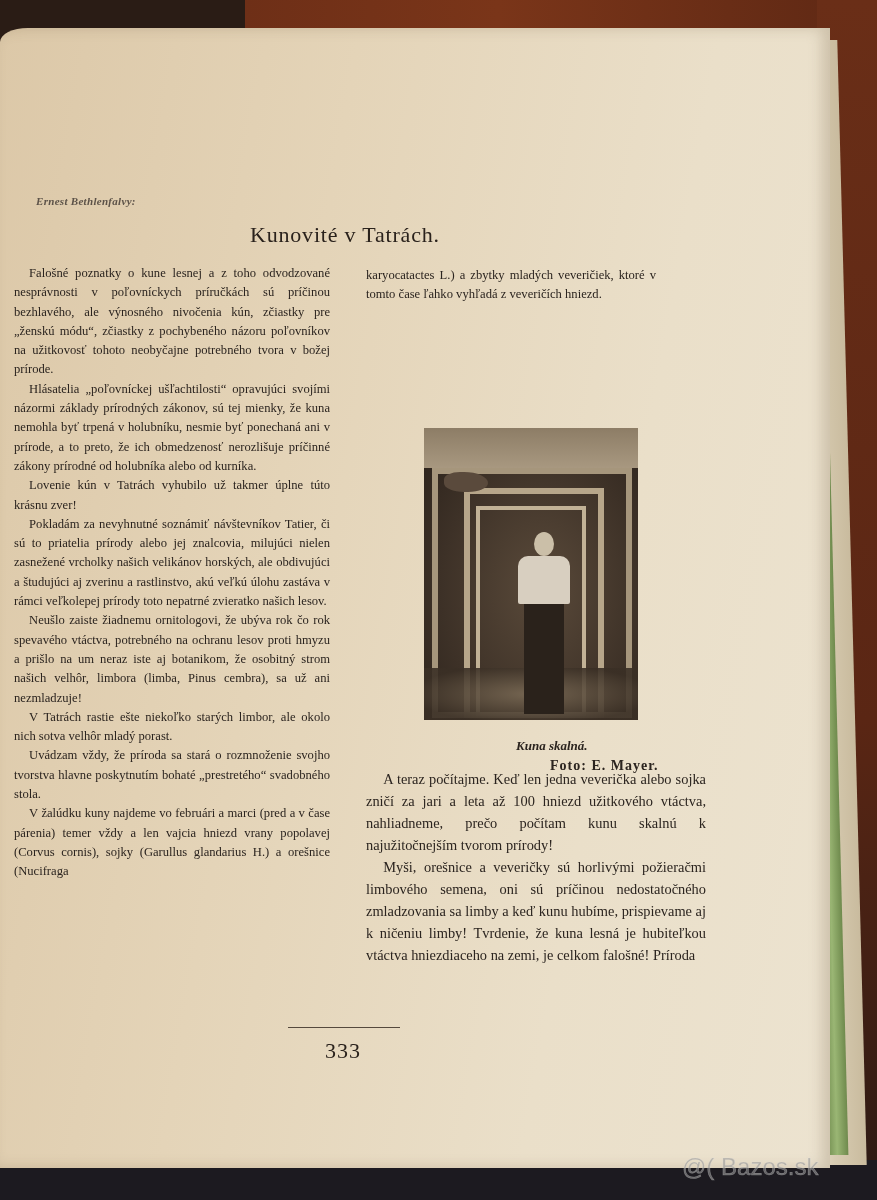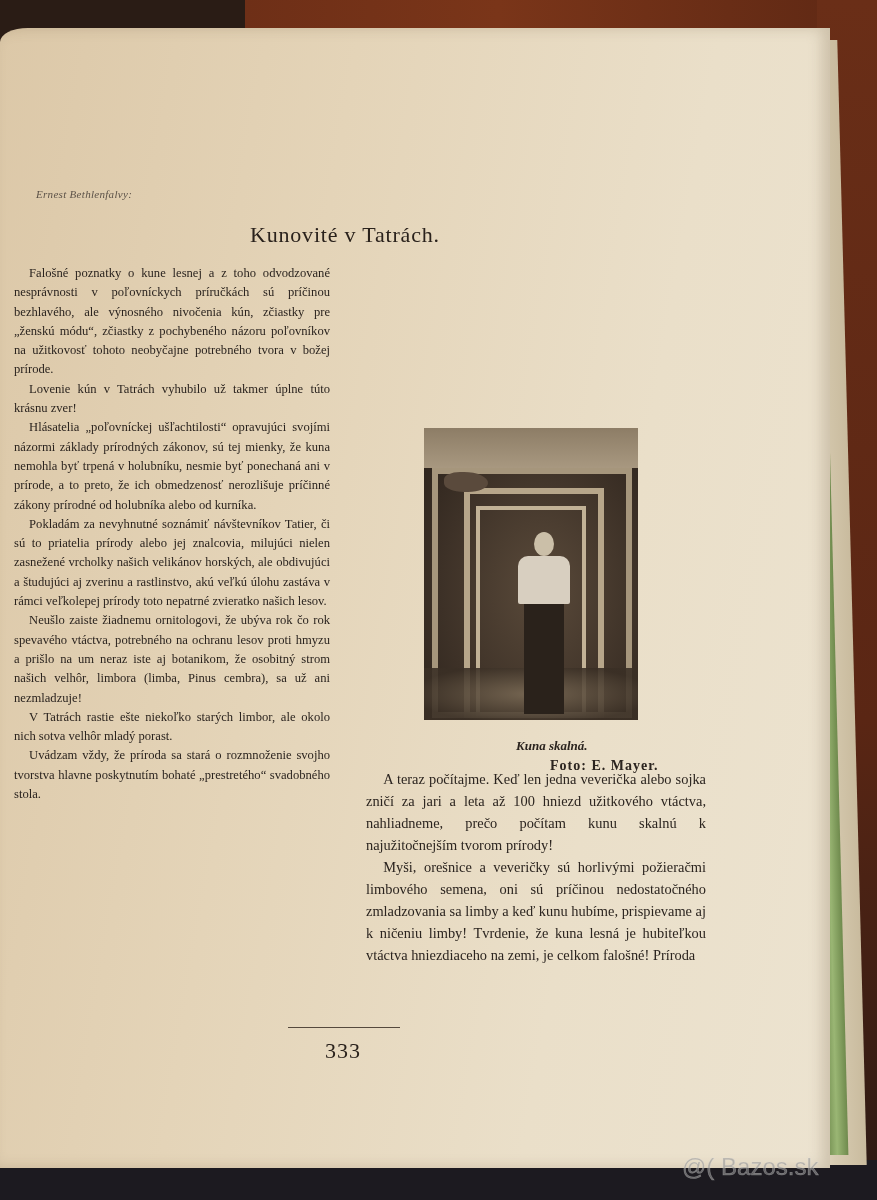--- a/index.html
+++ b/index.html
@@ -30,22 +30,22 @@
     background: linear-gradient(90deg, #6f8a4d, #9ab674 50%, #6f8a4d);
     transform: skewX(1.5deg);
   }
   .page {
     position: absolute; left: 0; top: 28px; width: 830px; height: 1140px;
     background: linear-gradient(100deg, #dcc8a8 0%, #e4d4b8 35%, #eadfc9 70%, #ece3d0 100%);
     border-top-left-radius: 28px 14px;
     box-shadow: inset -8px 0 14px rgba(120,100,70,0.25);
   }
   .author {
-    position: absolute; left: 36px; top: 188px;
-    font-size: 11px; font-style: italic; font-weight: normal;
+    position: absolute; left: 36px; top: 195px;
+    font-size: 11px; font-style: italic; font-weight: bold;
     color: #5c5248; letter-spacing: 0.3px;
   }
   .title {
     position: absolute; left: 250px; top: 222px;
     font-size: 22px; color: #2a221c; letter-spacing: 0.8px;
   }
   .col {
     position: absolute; font-size: 12.6px; line-height: 19.3px;
     color: #2b241f; text-align: justify;
   }
@@ -122,29 +122,31 @@
 <div class="book-edge"></div>
 <div class="book-cover"></div>
 
 <div class="page"></div>
 
 <div class="author">Ernest Bethlenfalvy:</div>
 <div class="title">Kunovité v Tatrách.</div>
 
 <div class="col col-left">
   <p>Falošné poznatky o kune lesnej a z toho odvodzované nesprávnosti v poľovníckych príručkách sú príčinou bezhlavého, ale výnosného nivočenia kún, zčiastky pre „ženskú módu“, zčiastky z pochybeného názoru poľovníkov na užitkovosť tohoto neobyčajne potrebného tvora v božej prírode.</p>
+  <p>Hlásatelia „poľovníckej ušľachtilosti“ opravujúci svojími názormi základy prírodných zákonov, sú tej mienky, že kuna nemohla byť trpená v holubníku, nesmie byť ponechaná ani v prírode, a to preto, že ich obmedzenosť nerozlišuje príčinné zákony prírodné od holubníka alebo od kurníka.</p>
   <p>Lovenie kún v Tatrách vyhubilo už takmer úplne túto krásnu zver!</p>
-  <p>Hlásatelia „poľovníckej ušľachtilosti“ opravujúci svojími názormi základy prírodných zákonov, sú tej mienky, že kuna nemohla byť trpená v holubníku, nesmie byť ponechaná ani v prírode, a to preto, že ich obmedzenosť nerozlišuje príčinné zákony prírodné od holubníka alebo od kurníka.</p>
   <p>Pokladám za nevyhnutné soznámiť návštevníkov Tatier, či sú to priatelia prírody alebo jej znalcovia, milujúci nielen zasnežené vrcholky našich velikánov horských, ale obdivujúci a študujúci aj zverinu a rastlinstvo, akú veľkú úlohu zastáva v rámci veľkolepej prírody toto nepatrné zvieratko našich lesov.</p>
   <p>Neušlo zaiste žiadnemu ornitologovi, že ubýva rok čo rok spevavého vtáctva, potrebného na ochranu lesov proti hmyzu a prišlo na um neraz iste aj botanikom, že osobitný strom našich velhôr, limbora (limba, Pinus cembra), sa už ani nezmladzuje!</p>
   <p>V Tatrách rastie ešte niekoľko starých limbor, ale okolo nich sotva velhôr mladý porast.</p>
   <p>Uvádzam vždy, že príroda sa stará o rozmnoženie svojho tvorstva hlavne poskytnutím bohaté „prestretého“ svadobného stola.</p>
+  <p>V žalúdku kuny najdeme vo februári a marci (pred a v čase párenia) temer vždy a len vajcia hniezd vrany popolavej (Corvus cornis), sojky (Garullus glandarius H.) a orešnice (Nucifraga</p>
 </div>
 
 <div class="col col-right-top">
+  <p style="text-indent:0">karyocatactes L.) a zbytky mladých veveričiek, ktoré v tomto čase ľahko vyhľadá z veveričích hniezd.</p>
 </div>
 
 <div class="photo">
   <div class="top-beam"></div>
   <div class="frame f1"></div>
   <div class="frame f2"></div>
   <div class="frame f3"></div>
   <div class="floor"></div>
   <div class="man-legs"></div>
   <div class="man-shirt"></div>

